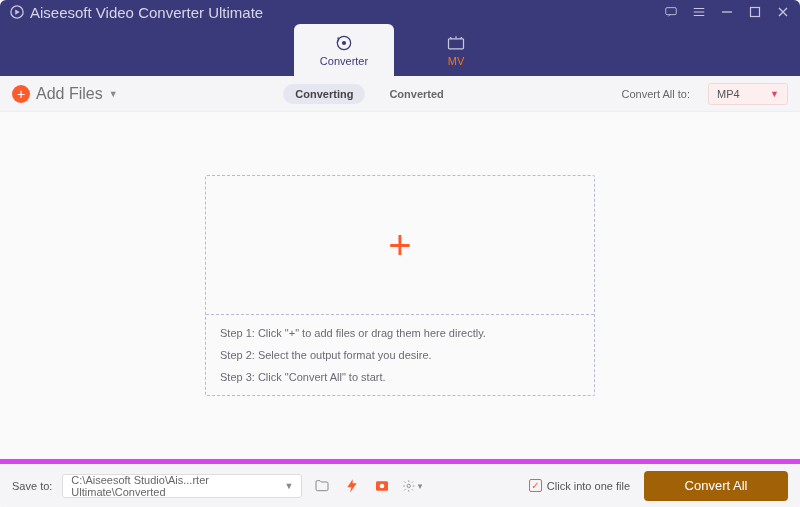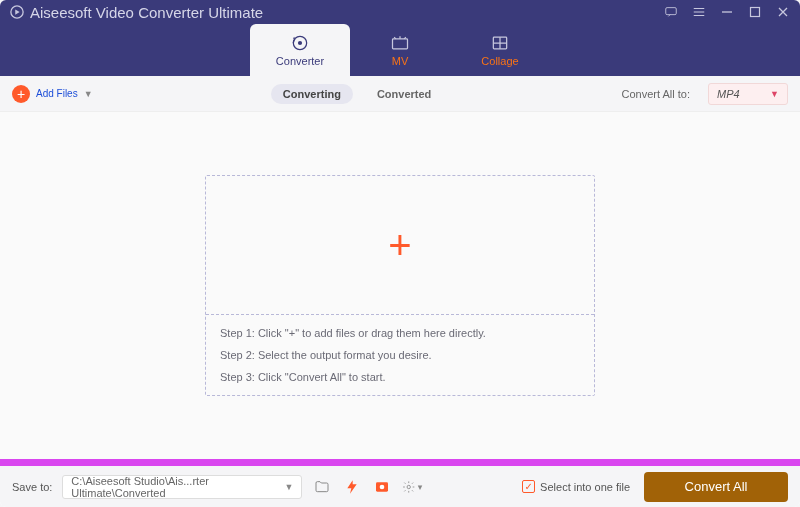--- a/index.html
+++ b/index.html
@@ -5,43 +5,43 @@
 * { margin: 0; padding: 0; box-sizing: border-box; font-family: -apple-system, BlinkMacSystemFont, "Segoe UI", Arial, sans-serif; }
 body { width: 800px; height: 507px; background: #f5f5f7; overflow: hidden; }
 .app { width: 100%; height: 100%; display: flex; flex-direction: column; background: #fff; border-radius: 6px; overflow: hidden; }
 .titlebar { height: 76px; background: #3a3a7a; display: flex; flex-direction: column; position: relative; }
 .titlebar-top { height: 24px; display: flex; align-items: center; padding: 0 10px; justify-content: space-between; }
 .titlebar-left { display: flex; align-items: center; gap: 6px; }
 .logo-icon { width: 14px; height: 14px; }
 .app-title { color: #d6d6e8; font-size: 15px; }
 .win-controls { display: flex; gap: 14px; align-items: center; }
 .win-ctrl { width: 14px; height: 14px; display:flex; align-items:center; justify-content:center; cursor:pointer; color:#c7c7de;}
-.nav-tabs { display: flex; justify-content: center; gap: 0; height: 52px; }
+.nav-tabs { display: flex; justify-content: center; gap: 12px; height: 52px; }
 .nav-tab { width: 100px; display: flex; flex-direction: column; align-items: center; justify-content: center; gap: 2px; cursor: pointer; border-radius: 6px 6px 0 0; color: #f97316; }
 .nav-tab.active { background: #f5f5f7; color: #3a3a7a; }
 .nav-tab-icon { width: 20px; height: 20px; display:flex; align-items:center; justify-content:center;}
 .nav-tab-label { font-size: 11px; }
 .toolbar { height: 36px; background: #f5f5f7; display: flex; align-items: center; padding: 0 12px; justify-content: space-between; border-bottom: 1px solid #eee; }
 .toolbar-left { display: flex; align-items: center; gap: 8px; }
 .add-btn { display: flex; align-items: center; gap: 6px; cursor: pointer; }
 .plus-circ { width: 18px; height: 18px; background: #ff5a2b; border-radius: 50%; display: flex; align-items: center; justify-content: center; color: #fff; font-size: 14px; line-height:1;}
-.add-text { font-size: 10px; color: #1d4ed8; }
+.add-text { font-size: 16px; color: #737373; }
 .toolbar-center { display: flex; gap: 12px; align-items: center; font-weight: bold; }
 .seg-btn { font-size: 11px; color: #666; padding: 4px 12px; border-radius: 10px; cursor: pointer; }
 .seg-btn.active { background: #e6e6f0; color: #444; }
 .toolbar-right { display: flex; align-items: center; gap: 18px; }
 .convall-lbl { font-size: 11px; color: #666; }
-.fmt-select { width: 80px; height: 22px; background: #fdeff0; border: 1px solid #f1d8d8; border-radius: 3px; display: flex; align-items: center; justify-content: space-between; padding: 0 8px; font-size: 11px; color: #555; cursor: pointer; font-style: italic; }
+.fmt-select { width: 80px; height: 22px; background: #fdeff0; border: 1px solid #f1d8d8; border-radius: 3px; display: flex; align-items: center; justify-content: space-between; padding: 0 8px; font-size: 11px; color: #555; cursor: pointer; }
 .main-area { flex: 1; display: flex; align-items: center; justify-content: center; background: #fafafa; }
 .dropzone { width: 390px; border: 1px dashed #b8b8d8; border-radius: 2px; display: flex; flex-direction: column; }
 .drop-upper { height: 138px; display: flex; align-items: center; justify-content: center; }
 .big-plus { font-size: 40px; font-weight: 200; color: #ff5a2b; line-height:1; }
 .drop-lower { border-top: 1px dashed #b8b8d8; padding: 12px 14px; display: flex; flex-direction: column; gap: 10px; }
 .step { font-size: 11px; color: #6a6a75; }
-.footer { height: 48px; background: #f5f5f7; border-top: 7px solid #d946ef; display: flex; align-items: center; padding: 0 12px; gap: 10px; }
+.footer { height: 48px; background: #f5f5f7; border-top: 5px solid #d946ef; display: flex; align-items: center; padding: 0 12px; gap: 10px; }
 .saveto-lbl { font-size: 11px; color: #555; }
 .path-box { width: 240px; height: 24px; background: #fff; border: 1px solid #ddd; border-radius: 3px; display: flex; align-items: center; justify-content: space-between; padding: 0 8px; font-size: 11px; color: #666; cursor: pointer; }
 .icon-row { display: flex; gap: 10px; align-items:center;}
 .mini-icon { width: 20px; height: 20px; display:flex; align-items:center; justify-content:center; cursor:pointer; color:#888; border-radius:3px; }
 .footer-right { margin-left: auto; display: flex; align-items: center; gap: 14px; }
 .merge-chk { display: flex; align-items: center; gap: 5px; font-size: 11px; color: #555; cursor: pointer; }
 .chkbox { width: 13px; height: 13px; border: 1.5px solid #ff5a2b; border-radius: 2px; display:flex; align-items:center; justify-content:center; color:#ff5a2b; font-size:10px; line-height:1;}
 .convert-all-btn { width: 144px; height: 30px; background: #a16207; color: #fff; border-radius: 4px; display: flex; align-items: center; justify-content: center; font-size: 13px; cursor: pointer; }
 .chev { font-size: 9px; color: #888; }
 </style>
@@ -103,29 +103,20 @@
       </div>
       <div class="nav-tab">
         <span class="nav-tab-icon">
             <svg width="20" height="20" viewBox="0 0 24 24">
               <rect x="3" y="7" width="18" height="12" rx="1" fill="none" stroke="#c7c7de" stroke-width="1.5"></rect>
               <path d="M5 5 L7 7 M12 4 L12 7 M19 5 L17 7" stroke="#c7c7de" stroke-width="1.5"></path>
             </svg>
           </span>
         <span class="nav-tab-label">MV</span>
       </div>
-      <div class="nav-tab">
-        <span class="nav-tab-icon">
-            <svg width="20" height="20" viewBox="0 0 24 24">
-              <rect x="4" y="5" width="16" height="14" rx="1" fill="none" stroke="#c7c7de" stroke-width="1.5"></rect>
-              <path d="M12 5v14M4 12h16" stroke="#c7c7de" stroke-width="1.5"></path>
-            </svg>
-          </span>
-        <span class="nav-tab-label">Collage</span>
-      </div>
     </div>
   </div>
 
   <div class="toolbar">
     <div class="toolbar-left">
       <div class="add-btn">
         <span class="plus-circ">+</span>
         <span class="add-text">Add Files</span>
         <span class="chev">▼</span>
       </div>
@@ -183,18 +174,18 @@
           <svg width="16" height="16" viewBox="0 0 24 24">
             <circle cx="12" cy="12" r="3" fill="none" stroke="#888" stroke-width="1.5"></circle>
             <path d="M12 2v3M12 19v3M4.2 4.2l2 2M17.8 17.8l2 2M2 12h3M19 12h3M4.2 19.8l2-2M17.8 6.2l2-2" stroke="#888" stroke-width="1.5"></path>
           </svg>
           <span class="chev" style="margin-left:2px;">▾</span>
         </span>
     </div>
     <div class="footer-right">
       <div class="merge-chk">
         <span class="chkbox">✓</span>
-        <span>Select into one file</span>
+        <span>Click into one file</span>
       </div>
       <div class="convert-all-btn">Convert All</div>
     </div>
   </div>
 </div>
 
 </body></html>

